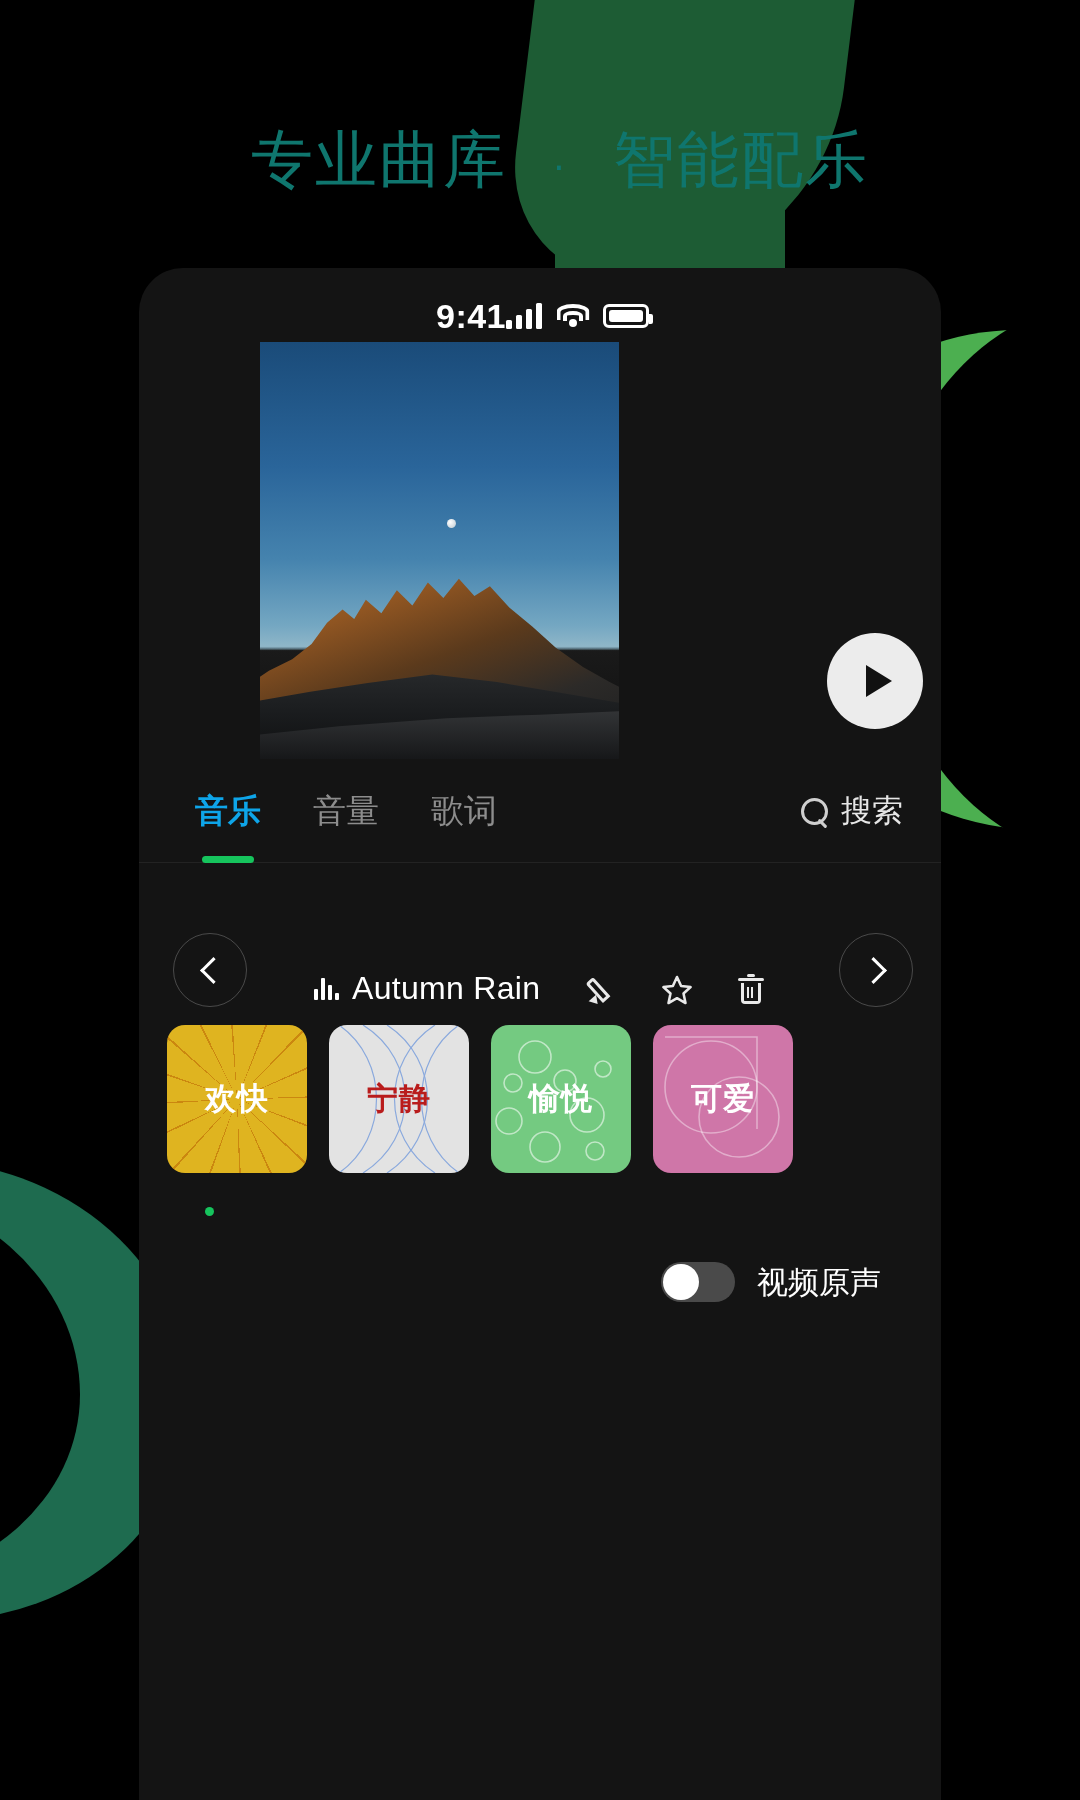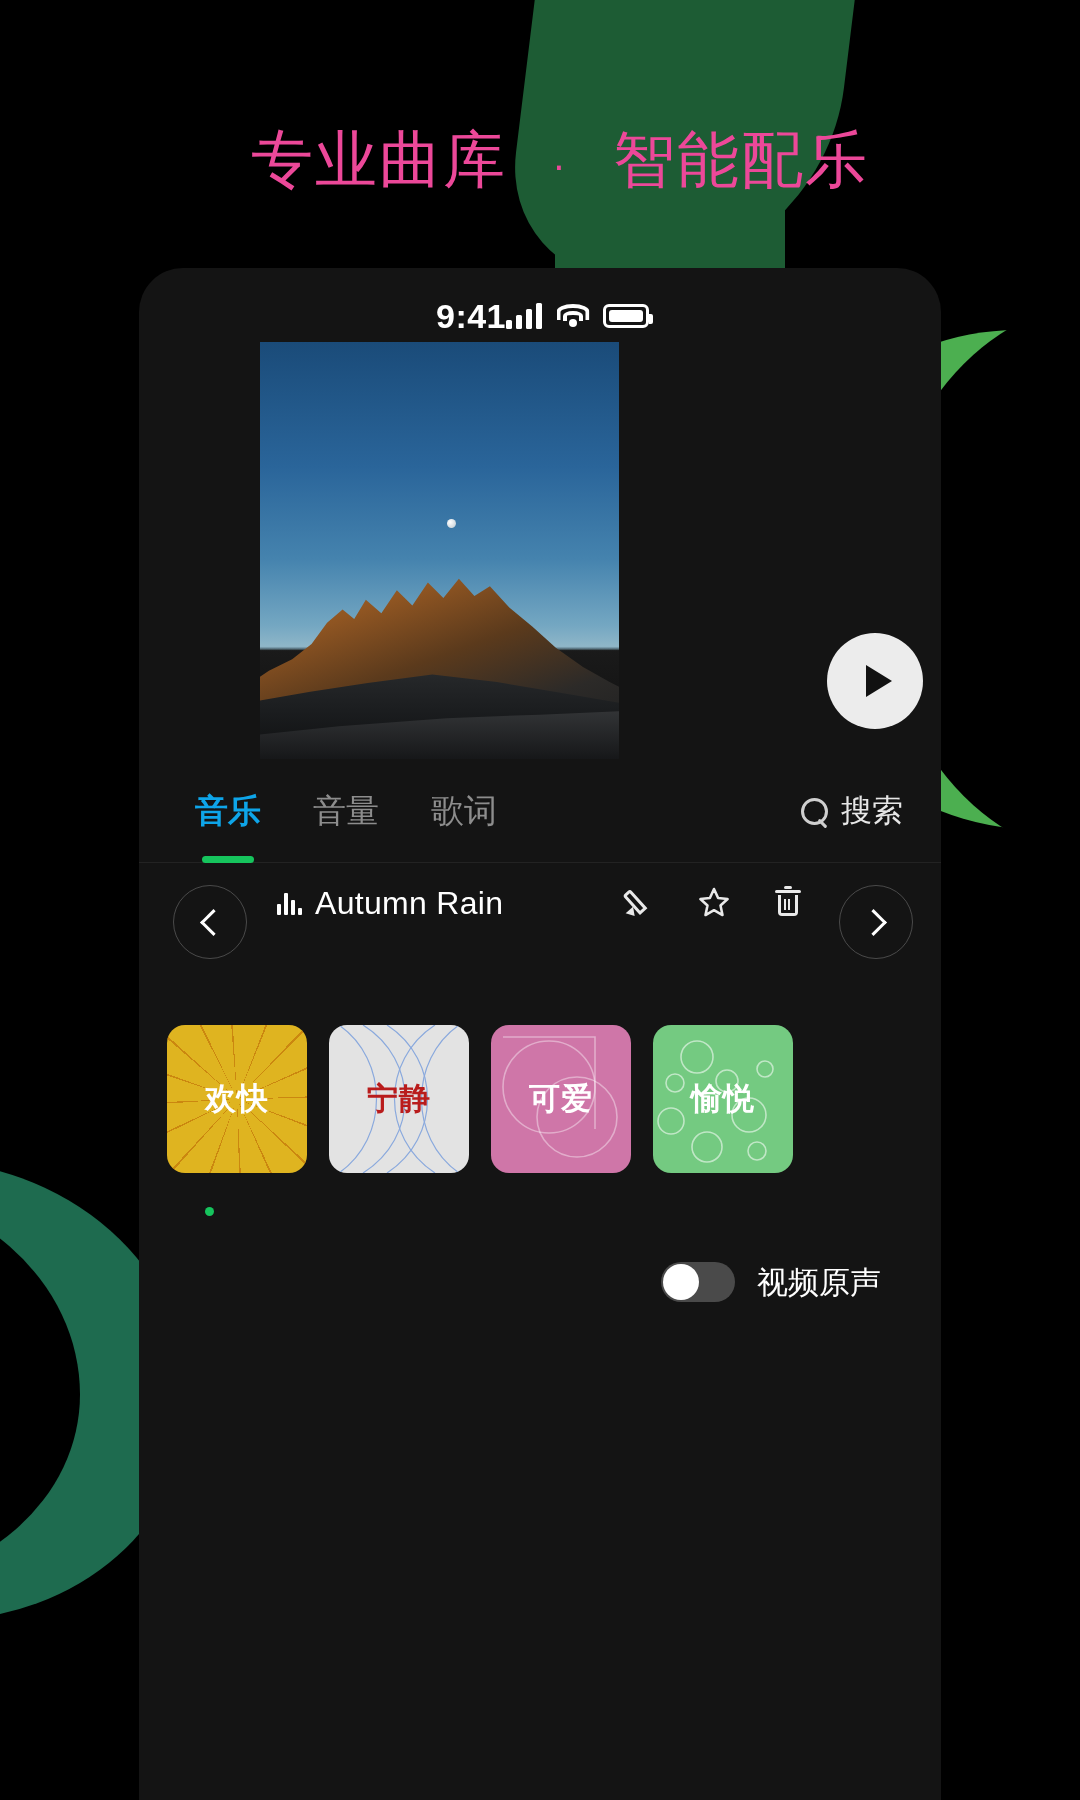--- a/index.html
+++ b/index.html
@@ -37,21 +37,21 @@
   }
   .ribbon-left-mask {
     bottom:215px; left:-380px; width:460px; height:400px;
     background:#000;
     border-radius:0 55% 50% 0;
   }
 
   
   .headline {
     position:absolute; top:124px; left:0; width:1080px;
-    text-align:center; color:#ec4899;
+    text-align:center; color:#0f766e;
     font-size:62px; line-height:1.15; font-weight:400;
     letter-spacing:2px;
     z-index:5;
     padding-left:40px;
   }
   .headline .dot { font-size:40px; vertical-align:middle; padding:0 26px; }
 
   
   #phone {
     position:absolute; top:268px; left:139px;
@@ -146,22 +146,22 @@
     bottom:-36px; width:52px; height:7px; border-radius:4px; background:#16c45d;
   }
   .tabs-spacer { flex:1; }
   .search-btn { display:flex; align-items:center; gap:14px; color:#e6e6e6; font-size:31px; }
   .mag { position:relative; width:26px; height:26px; }
   .mag::before { content:""; position:absolute; top:0; left:0; width:21px; height:21px; border:3px solid #cfcfcf; border-radius:50%; }
   .mag::after { content:""; position:absolute; right:-1px; bottom:-1px; width:11px; height:3px; background:#cfcfcf; transform:rotate(45deg); border-radius:2px; }
 
   
   .track-row {
-    height:122px; display:flex; align-items:flex-start;
-    padding:0 28px 0 34px; margin-top:22px;
+    height:122px; display:flex; align-items:flex-end;
+    padding:0 28px 0 34px; margin-top:22px;gap:37px;
   }
   .circ-btn {
     width:74px; height:74px; border-radius:50%;
     border:1.5px solid #4a4a4a;
     display:flex; align-items:center; justify-content:center;
     flex:0 0 auto;
   }
   .chev { width:19px; height:19px; border-left:3.5px solid #fff; border-bottom:3.5px solid #fff; }
   .chev.left { transform:rotate(45deg); margin-left:6px; }
   .chev.right { transform:rotate(-135deg); margin-right:6px; }
@@ -345,47 +345,47 @@
               <path d="M10 0 C 60 35, 60 113, 10 148"></path>
               <path d="M34 0 C 90 35, 90 113, 34 148"></path>
               <path d="M58 0 C 112 35, 112 113, 58 148"></path>
               <path d="M130 0 C 80 35, 80 113, 130 148"></path>
               <path d="M106 0 C 52 35, 52 113, 106 148"></path>
             </svg>
           </span>
           <span class="lbl" style="color:#b91c1c">宁静</span>
         </div>
 
-        <div class="mood m-circ" style="background:#cf76a8">
-          <span class="art">
-            <svg viewBox="0 0 140 148" fill="none" stroke="rgba(255,255,255,.40)" stroke-width="1.6">
-              <circle cx="58" cy="62" r="46"></circle>
-              <circle cx="86" cy="92" r="40"></circle>
-              <path d="M12 12 h92 v92"></path>
-            </svg>
-          </span>
-          <span class="lbl" style="color:#fff">可爱</span>
-        </div>
-
         <div class="mood m-bub" style="background:#74ca81">
           <span class="art">
             <svg viewBox="0 0 140 148" fill="none" stroke="rgba(255,255,255,.55)" stroke-width="1.6">
               <circle cx="44" cy="32" r="16"></circle>
               <circle cx="22" cy="58" r="9"></circle>
               <circle cx="74" cy="56" r="11"></circle>
               <circle cx="18" cy="96" r="13"></circle>
               <circle cx="96" cy="90" r="17"></circle>
               <circle cx="54" cy="122" r="15"></circle>
               <circle cx="104" cy="126" r="9"></circle>
               <circle cx="112" cy="44" r="8"></circle>
             </svg>
           </span>
           <span class="lbl" style="color:#fff">愉悦</span>
         </div>
 
+        <div class="mood m-circ" style="background:#cf76a8">
+          <span class="art">
+            <svg viewBox="0 0 140 148" fill="none" stroke="rgba(255,255,255,.40)" stroke-width="1.6">
+              <circle cx="58" cy="62" r="46"></circle>
+              <circle cx="86" cy="92" r="40"></circle>
+              <path d="M12 12 h92 v92"></path>
+            </svg>
+          </span>
+          <span class="lbl" style="color:#fff">可爱</span>
+        </div>
+
 
       </div>
     </div>
 
     <div class="dots">
       <span class="dot-ind"></span>
     </div>
 
     <div class="footer-row">
       <span class="switch">

